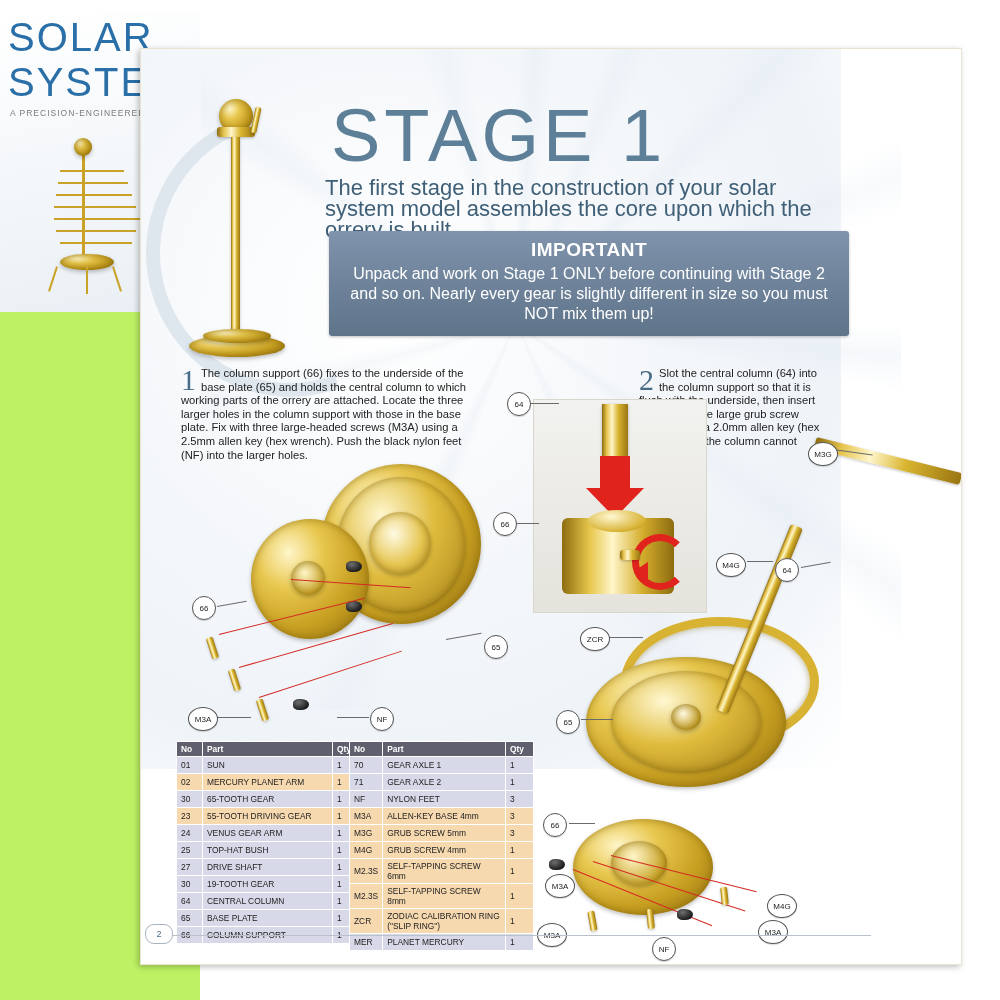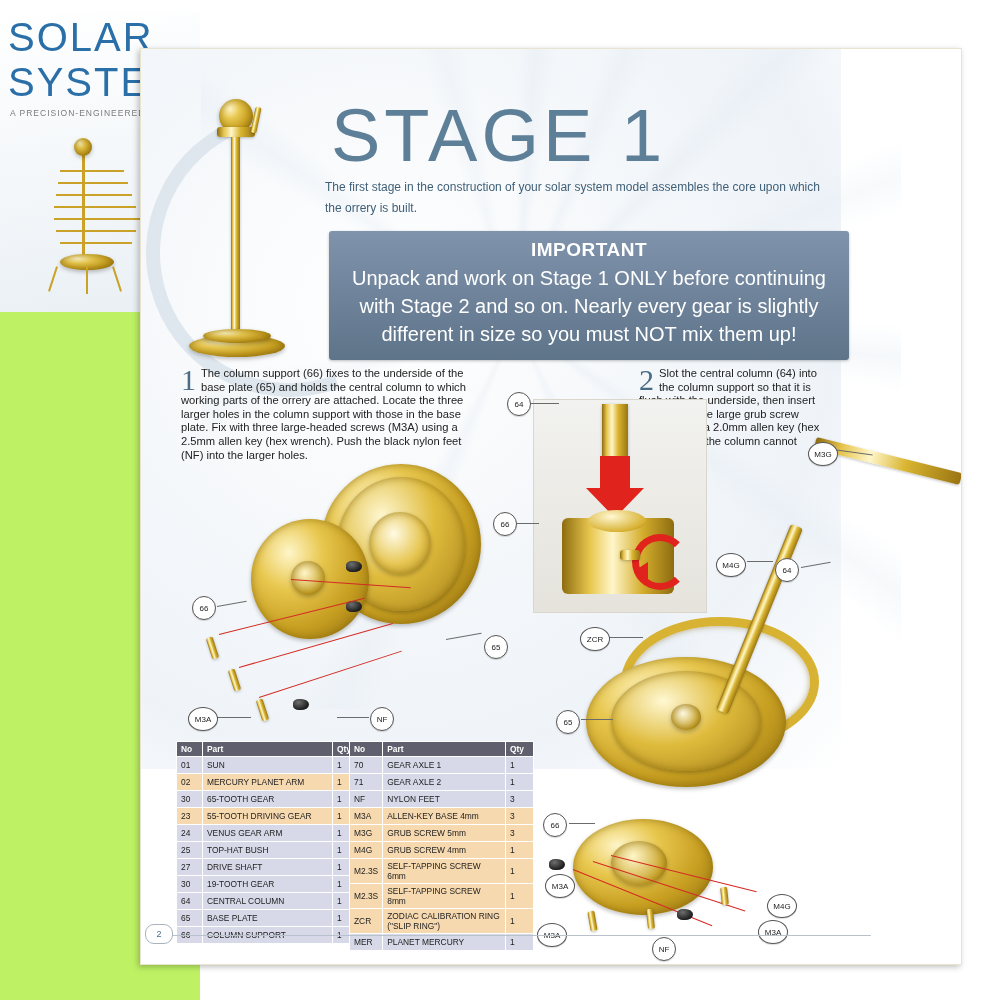--- a/index.html
+++ b/index.html
@@ -75,31 +75,31 @@
   }
   
   #stage-title{
     position:absolute;left:190px;top:50px;
     font-size:74px;line-height:74px;letter-spacing:4px;
     color:#5d7f97;font-weight:400;
     font-family:"Liberation Sans", sans-serif;
   }
   #stage-sub{
     position:absolute;left:184px;top:128px;width:500px;
-    font-size:12px;line-height:21px;color:#3f5f77;
+    font-size:22px;line-height:21px;color:#3f5f77;
   }
   
   #important{
     position:absolute;left:188px;top:182px;width:500px;padding:8px 10px 12px 10px;
     background:linear-gradient(180deg,#7f93ac 0%,#6d8299 55%,#5e7489 100%);
     color:#ffffff;border-radius:3px;text-align:center;
     box-shadow:0 1px 3px rgba(0,0,0,.25);
   }
   #important .imp-title{font-size:19px;font-weight:bold;letter-spacing:.5px;margin-bottom:3px;}
-  #important .imp-body{font-size:20px;line-height:28px;}
+  #important .imp-body{font-size:16px;line-height:20px;}
   
   .step{position:absolute;color:#222;}
   .step .num{
     float:left;font-size:30px;line-height:26px;color:#4a6d87;margin-right:5px;
     font-family:"Liberation Serif", serif;
   }
   .step p{margin:0;font-size:11.2px;line-height:13.6px;}
   #step1{left:40px;top:318px;width:300px;}
   #step2{left:498px;top:318px;width:188px;}
   

